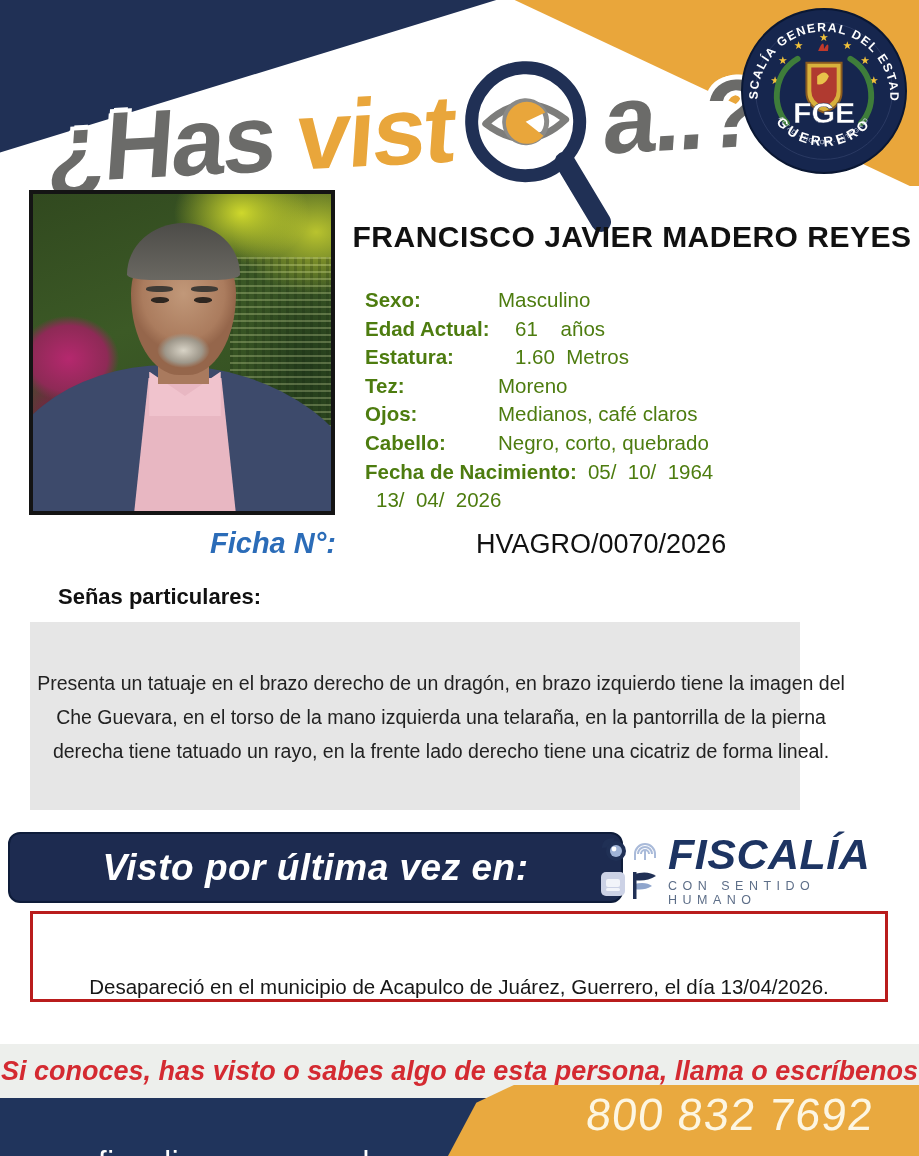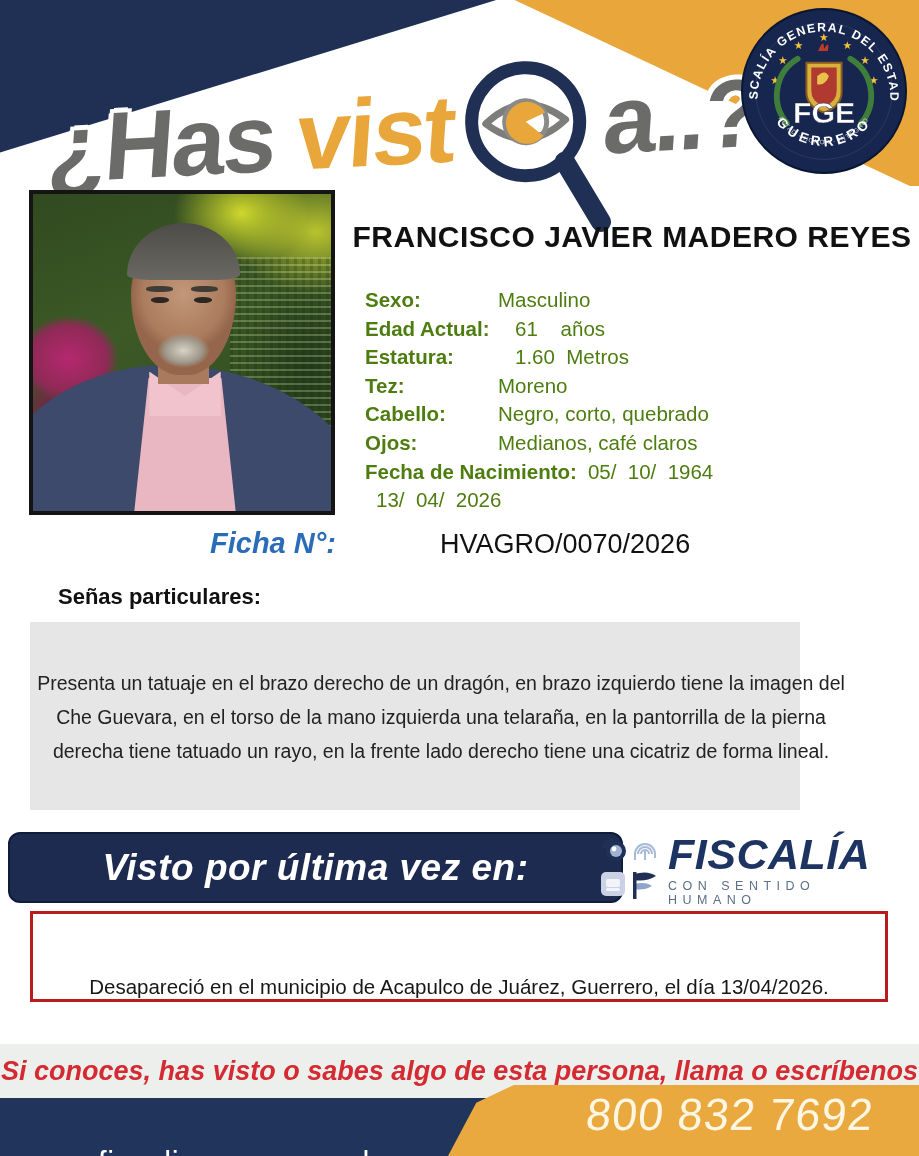--- a/index.html
+++ b/index.html
@@ -60,21 +60,21 @@
     border-radius:50% 50% 60% 60%/40% 40% 70% 70%;}
   
   .name{position:absolute;left:352px;top:220px;width:560px;text-align:center;
     font-size:30px;font-weight:bold;letter-spacing:.5px;color:#111;}
   .rows{position:absolute;left:365px;top:286px;width:545px;}
   .row{display:flex;font-size:20.5px;line-height:28.6px;color:#4d7c0f;}
   .row .lbl{font-weight:bold;min-width:133px;}
   .row .val{white-space:pre-wrap;}
   .row:nth-child(2) .val,.row:nth-child(3) .val{padding-left:17px;}
   .row:nth-child(7) .val,.row:nth-child(8) .val{padding-left:11px;}
-  .ficha{position:absolute;left:0;top:527px;width:919px;display:flex;align-items:baseline;}
+  .ficha{position:absolute;left:0;top:527px;width:919px;display:flex;align-items:baseline;gap:36px;}
   .ficha .f-lbl{margin-left:210px;font-size:29px;font-weight:bold;font-style:italic;color:#2b6cb8;}
   .ficha .f-val{margin-left:104px;font-size:27px;font-weight:normal;color:#111;}
   
   .senas-h{position:absolute;left:58px;top:584px;font-size:22px;font-weight:bold;color:#111;}
   .senas-box{position:absolute;left:30px;top:622px;width:770px;height:188px;background:#e6e6e6;}
   .senas-box p{margin:44px auto 0;width:822px;text-align:center;
     font-size:19.5px;line-height:34px;color:#222;}
   
   .banner{position:absolute;left:8px;top:832px;width:615px;height:71px;
     background:#1d2b50;border:2px solid #0e1c3a;border-radius:12px;box-sizing:border-box;
@@ -192,26 +192,26 @@
     </div>
     <div class="row">
       <span class="lbl">Estatura:</span>
       <span class="val">1.60  Metros</span>
     </div>
     <div class="row">
       <span class="lbl">Tez:</span>
       <span class="val">Moreno</span>
     </div>
     <div class="row">
+      <span class="lbl">Ojos:</span>
+      <span class="val">Medianos, café claros</span>
+    </div>
+    <div class="row">
       <span class="lbl">Cabello:</span>
       <span class="val">Negro, corto, quebrado</span>
-    </div>
-    <div class="row">
-      <span class="lbl">Ojos:</span>
-      <span class="val">Medianos, café claros</span>
     </div>
     <div class="row">
       <span class="lbl">Fecha de Nacimiento:</span>
       <span class="val">05/  10/  1964</span>
     </div>
     <div class="row">
       <span class="val">13/  04/  2026</span>
     </div>
   </div>
 

